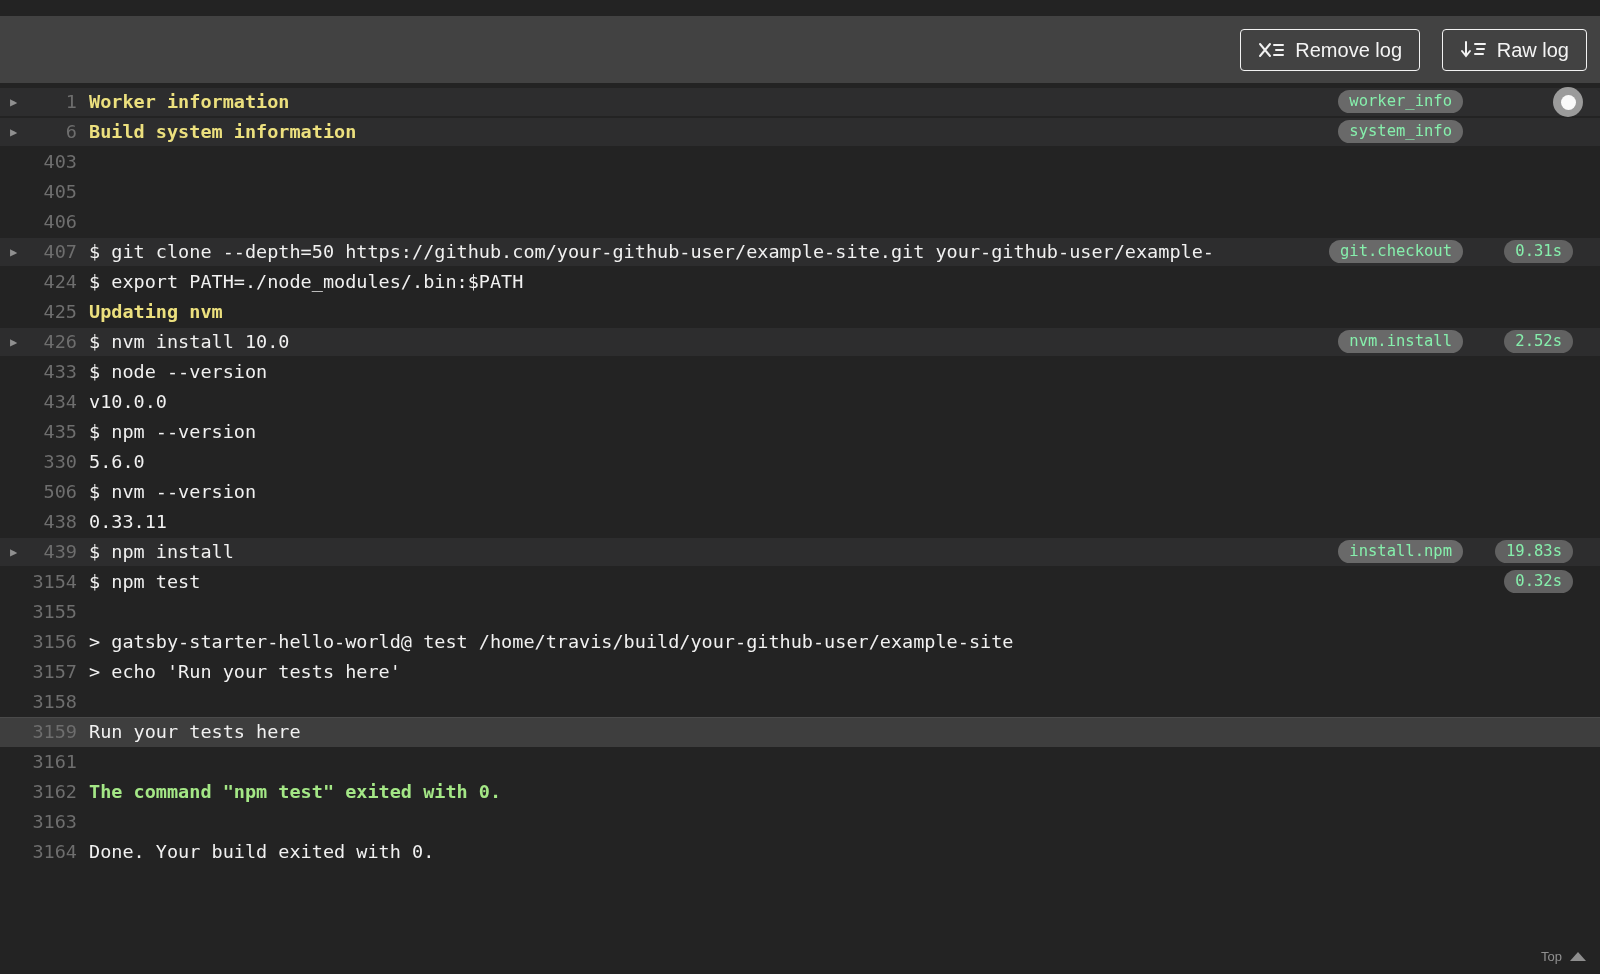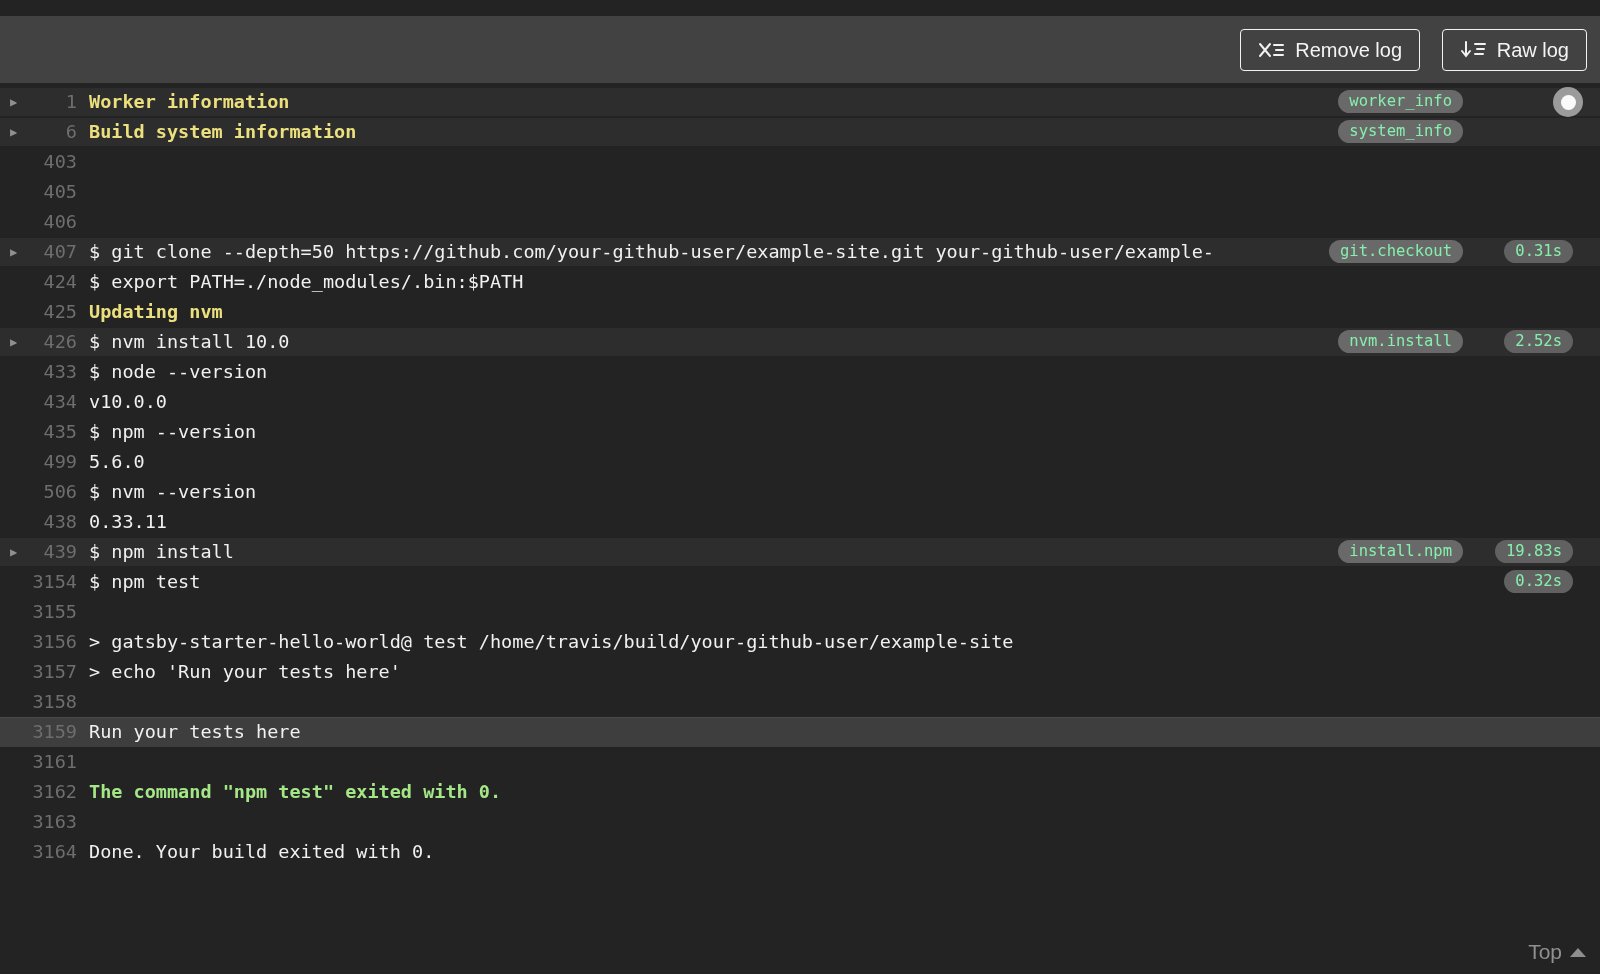--- a/index.html
+++ b/index.html
@@ -43,21 +43,21 @@
     background:#9b9b9b; cursor:pointer;
   }
   .follow-btn::after {
     content:""; position:absolute; left:7.5px; top:7.5px; width:15px; height:15px;
     border-radius:50%; background:#fafafa;
   }
 
   
   .top-link {
     position:absolute; right:14px; bottom:10px; display:flex; align-items:center; gap:8px;
-    color:#909090; font-size:21px; cursor:pointer;
+    color:#909090; font-size:13px; cursor:pointer;
   }
   .top-link .tri {
     width:0; height:0; border-left:8px solid transparent; border-right:8px solid transparent;
     border-bottom:9px solid #8e8e8e;
   }
 </style>
 </head>
 <body>
 
 <div class="header">
@@ -135,21 +135,21 @@
     </div>
     <div class="row">
       <span class="num">434</span>
       <span class="text">v10.0.0</span>
     </div>
     <div class="row">
       <span class="num">435</span>
       <span class="text">$ npm --version</span>
     </div>
     <div class="row">
-      <span class="num">499</span>
+      <span class="num">330</span>
       <span class="text">5.6.0</span>
     </div>
     <div class="row">
       <span class="num">506</span>
       <span class="text">$ nvm --version</span>
     </div>
     <div class="row">
       <span class="num">438</span>
       <span class="text">0.33.11</span>
     </div>

